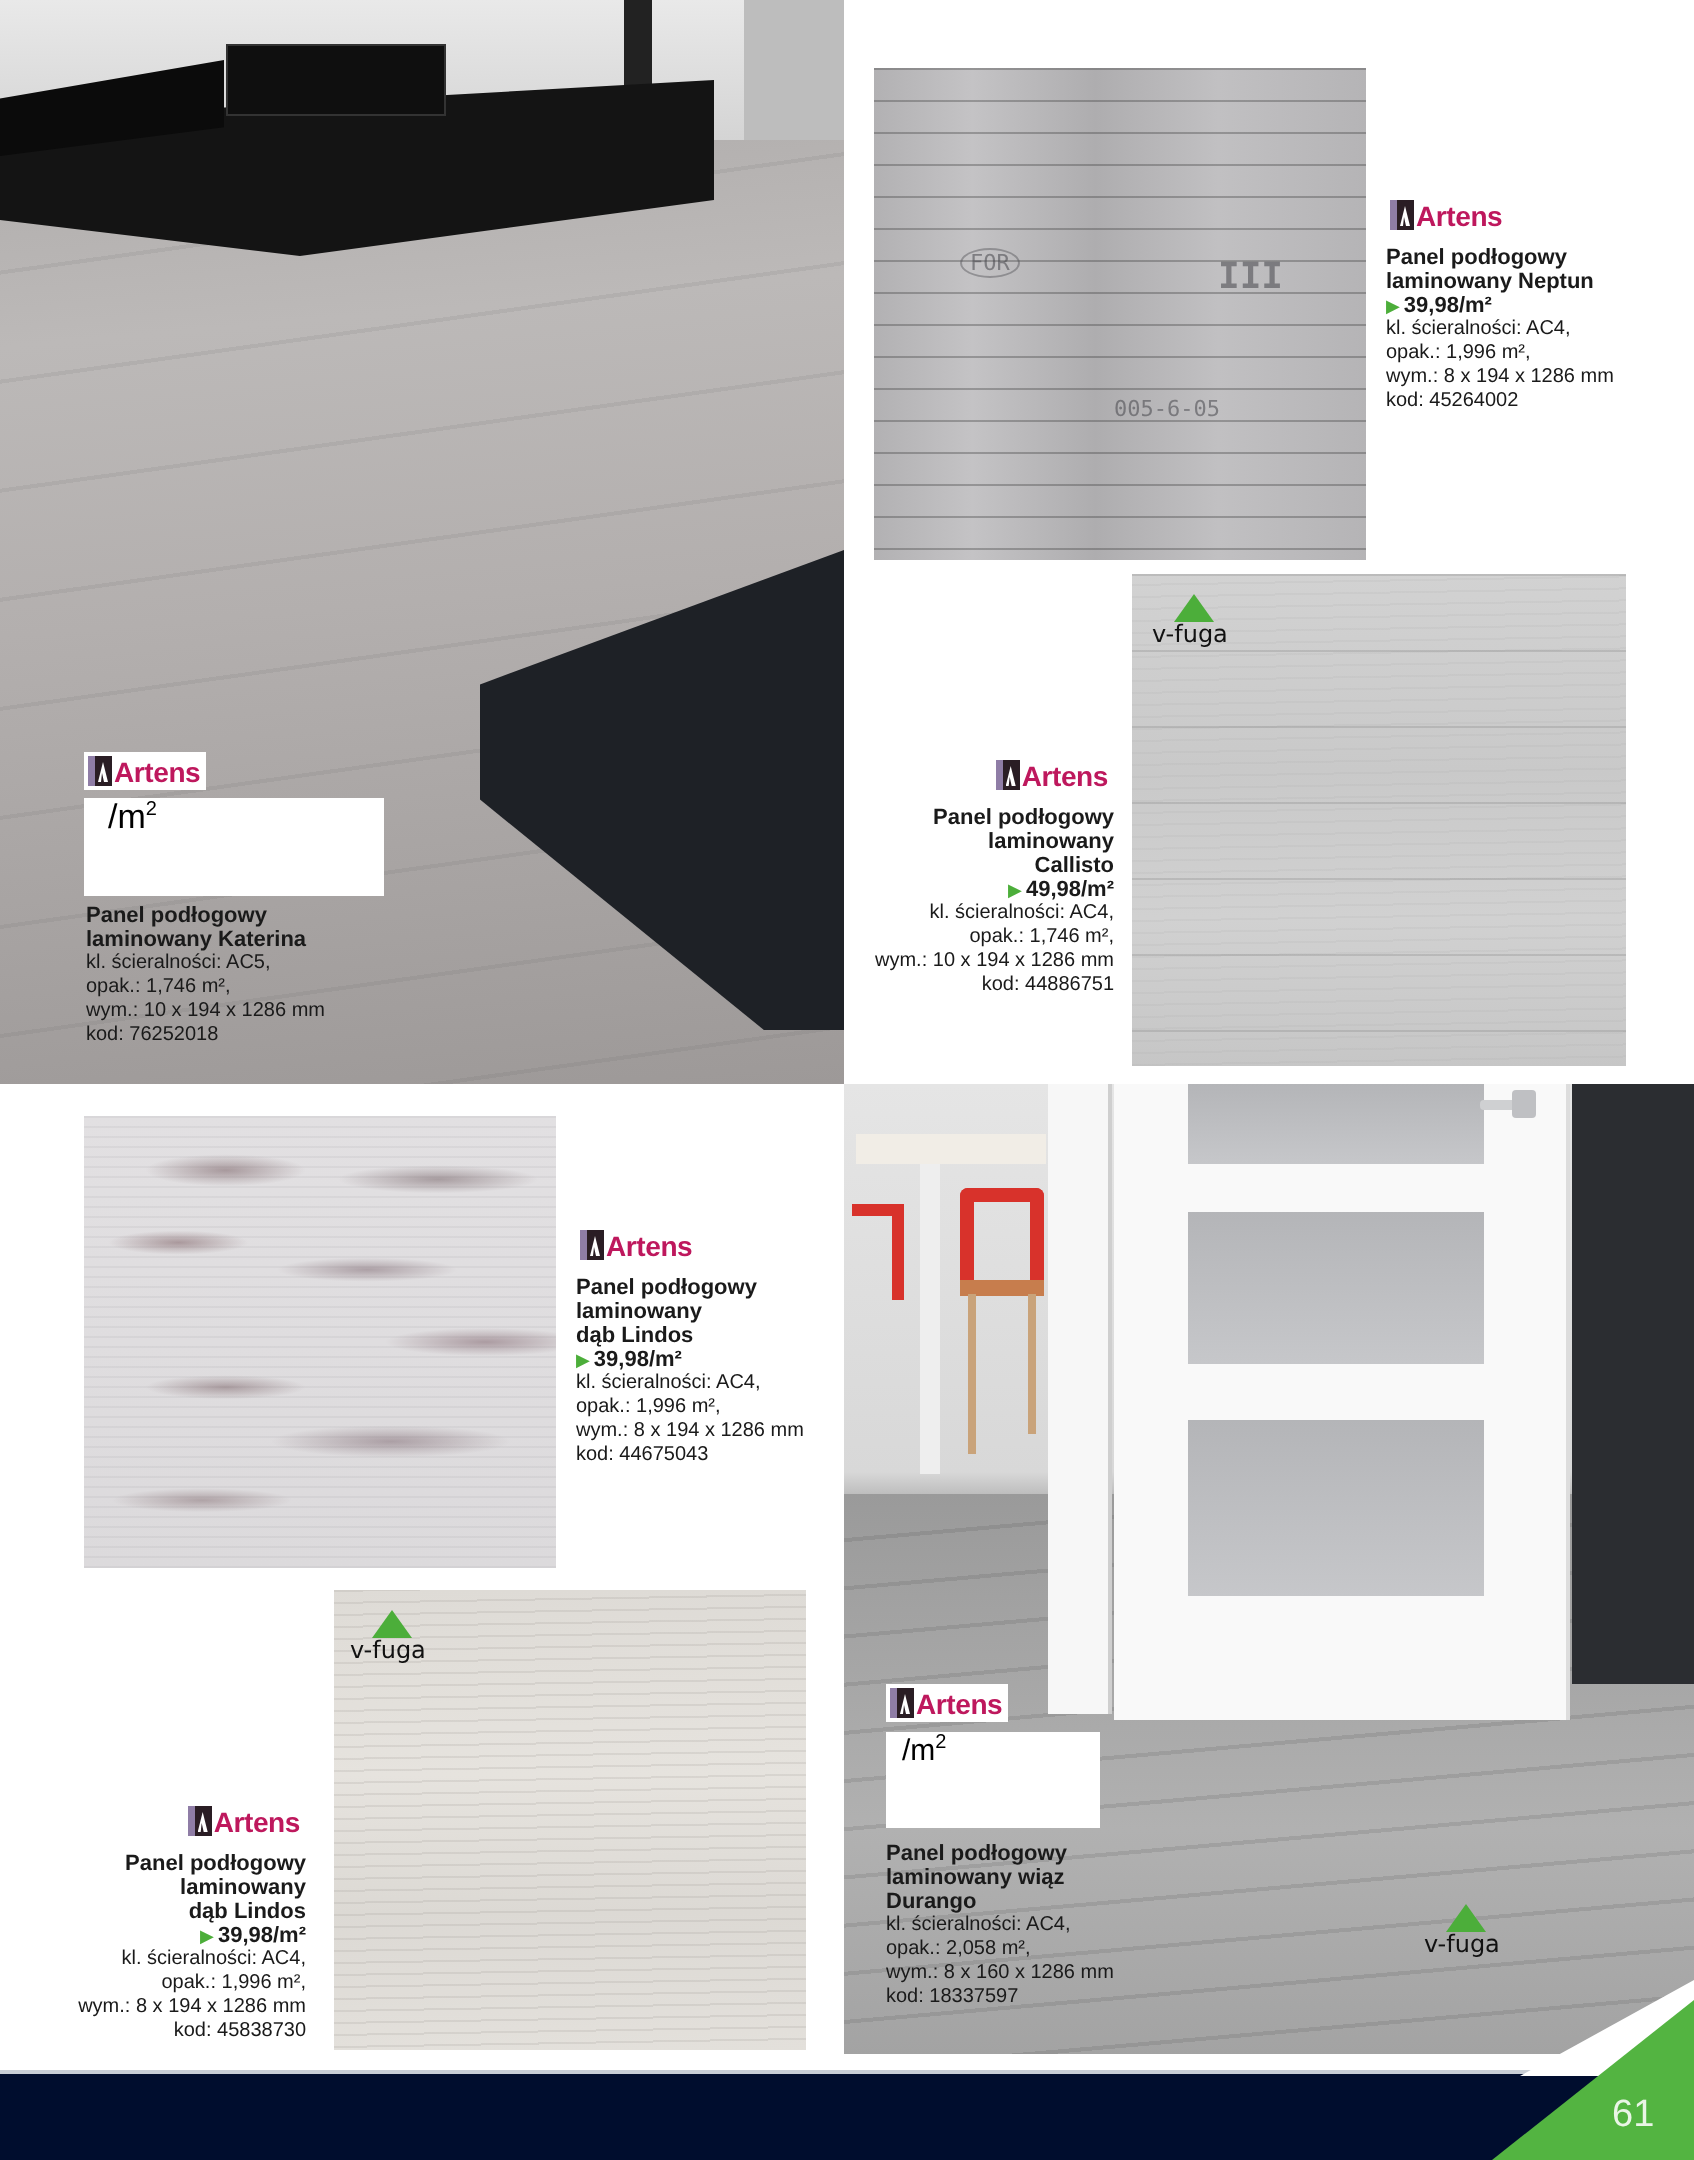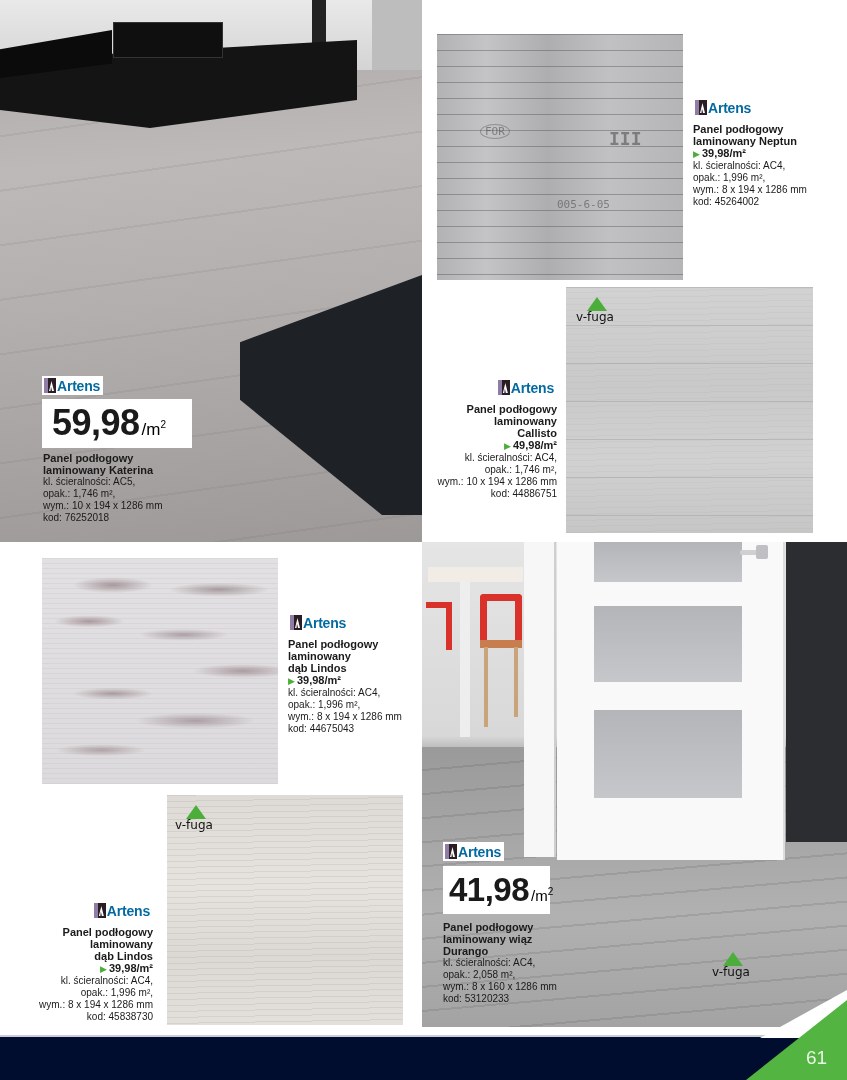--- a/index.html
+++ b/index.html
@@ -34,21 +34,21 @@
     display: inline-flex; align-items: center; background: #fff; padding: 1px 3px 1px 2px; height: 19px;
   }
   .brand .mark {
     width: 12px; height: 15px; background: linear-gradient(90deg,#8f7da6 0 30%, #2a1d24 30%);
     margin-right: 1px; position: relative;
   }
   .brand .mark::after {
     content: ""; position: absolute; left: 5px; top: 3px; width: 5px; height: 10px; background: #fff;
     clip-path: polygon(50% 0, 100% 100%, 60% 100%, 40% 55%, 30% 100%, 0 100%);
   }
-  .brand .word { font-weight: bold; font-size: 14px; color: #0369a1; letter-spacing: -0.2px; }
+  .brand .word { font-weight: bold; font-size: 14px; color: #be185d; letter-spacing: -0.2px; }
 
   
   .pricebox { background: #fff; display: flex; align-items: baseline; padding: 0 8px 0 10px; }
   .pricebox .num { font-size: 36px; font-weight: bold; color: #1a1a1a; letter-spacing: -0.5px; line-height: 48px; }
   .pricebox .unit { font-size: 17px; color: #000000; margin-left: 2px; }
   .pricebox .unit sup { font-size: 10px; }
 
   
   .ptxt { font-size: 10px; line-height: 12px; color: #1a1a1a; }
   .ptxt .name { font-weight: bold; font-size: 11px; line-height: 12px; display: block; }
@@ -159,21 +159,20 @@
   <div class="abs hero-box1"></div>
   <div class="abs hero-table"></div>
 
   <div class="abs" style="left:42px; top:376px;">
     <div class="brand">
       <span class="mark"></span>
       <span class="word">Artens</span>
     </div>
   </div>
   <div class="abs pricebox" style="left:42px; top:399px; width:150px; height:49px;">
-    <span class="num">59,98</span>
     <span class="unit"><span>/m</span><sup>2</sup></span>
   </div>
   <div class="abs ptxt" style="left:43px; top:452px; width:180px;">
     <span class="name">Panel podłogowy</span>
     <span class="name">laminowany Katerina</span>
     <span class="spec">kl. ścieralności: AC5,</span>
     <span class="spec">opak.: 1,746 m²,</span>
     <span class="spec">wym.: 10 x 194 x 1286 mm</span>
     <span class="spec">kod: 76252018</span>
   </div>
@@ -290,30 +289,29 @@
   </div>
 </div>
 
 <div class="abs" style="left:443px; top:842px;">
   <div class="brand">
     <span class="mark"></span>
     <span class="word">Artens</span>
   </div>
 </div>
 <div class="abs pricebox" style="left:443px; top:866px; width:107px; height:48px; padding:0 4px 0 6px;">
-  <span class="num" style="font-size:33px;">41,98</span>
   <span class="unit" style="font-size:15px;"><span>/m</span><sup>2</sup></span>
 </div>
 <div class="abs ptxt" style="left:443px; top:921px; width:150px;">
   <span class="name">Panel podłogowy</span>
   <span class="name">laminowany wiąz</span>
   <span class="name">Durango</span>
   <span class="spec">kl. ścieralności: AC4,</span>
   <span class="spec">opak.: 2,058 m²,</span>
   <span class="spec">wym.: 8 x 160 x 1286 mm</span>
-  <span class="spec">kod: 53120233</span>
+  <span class="spec">kod: 18337597</span>
 </div>
 
 <div class="abs footer-line"></div>
 <div class="abs footer"></div>
 <div class="abs footer-white-diag"></div>
 <div class="abs footer-green"></div>
 <div class="abs pagenum">61</div>
 
 </body></html>

